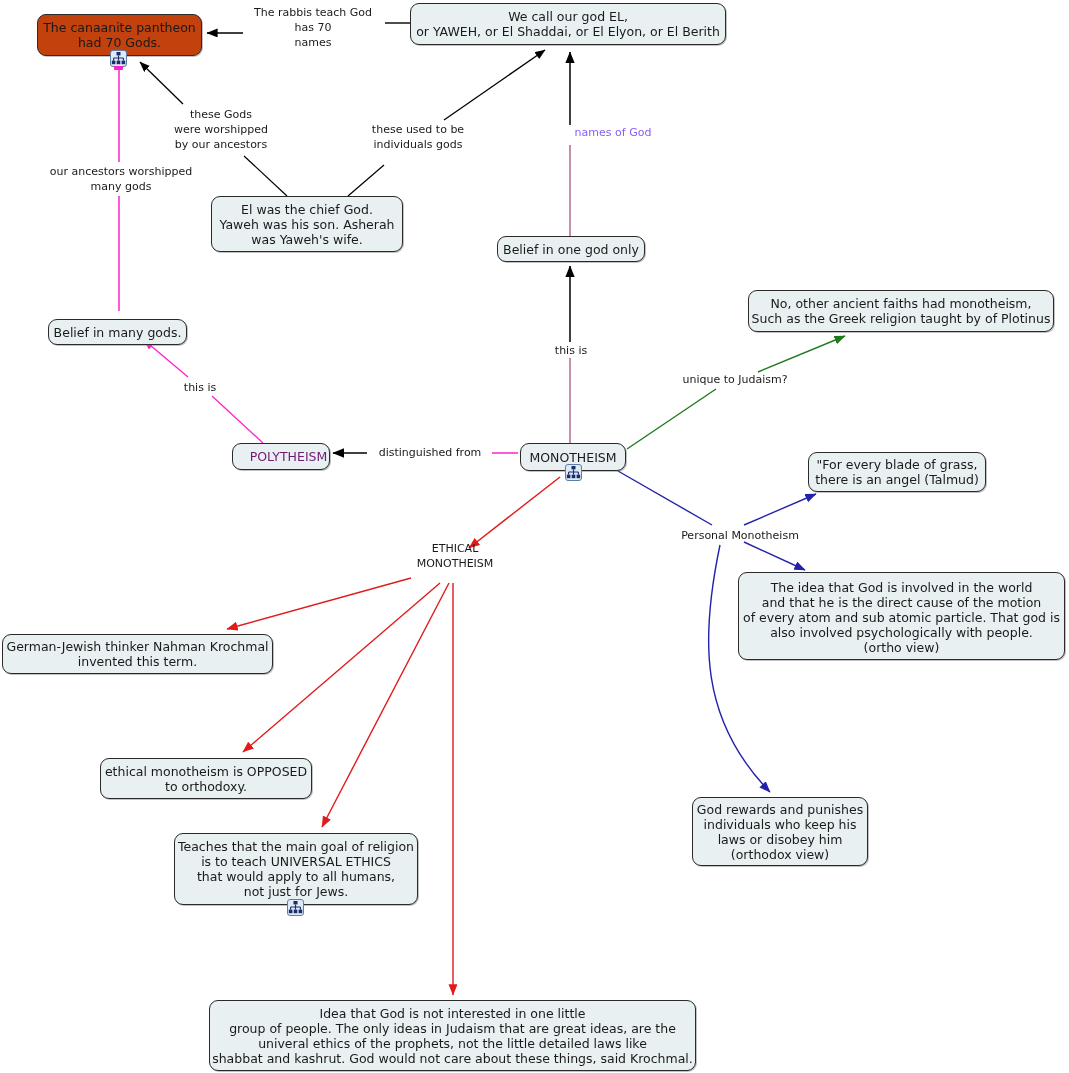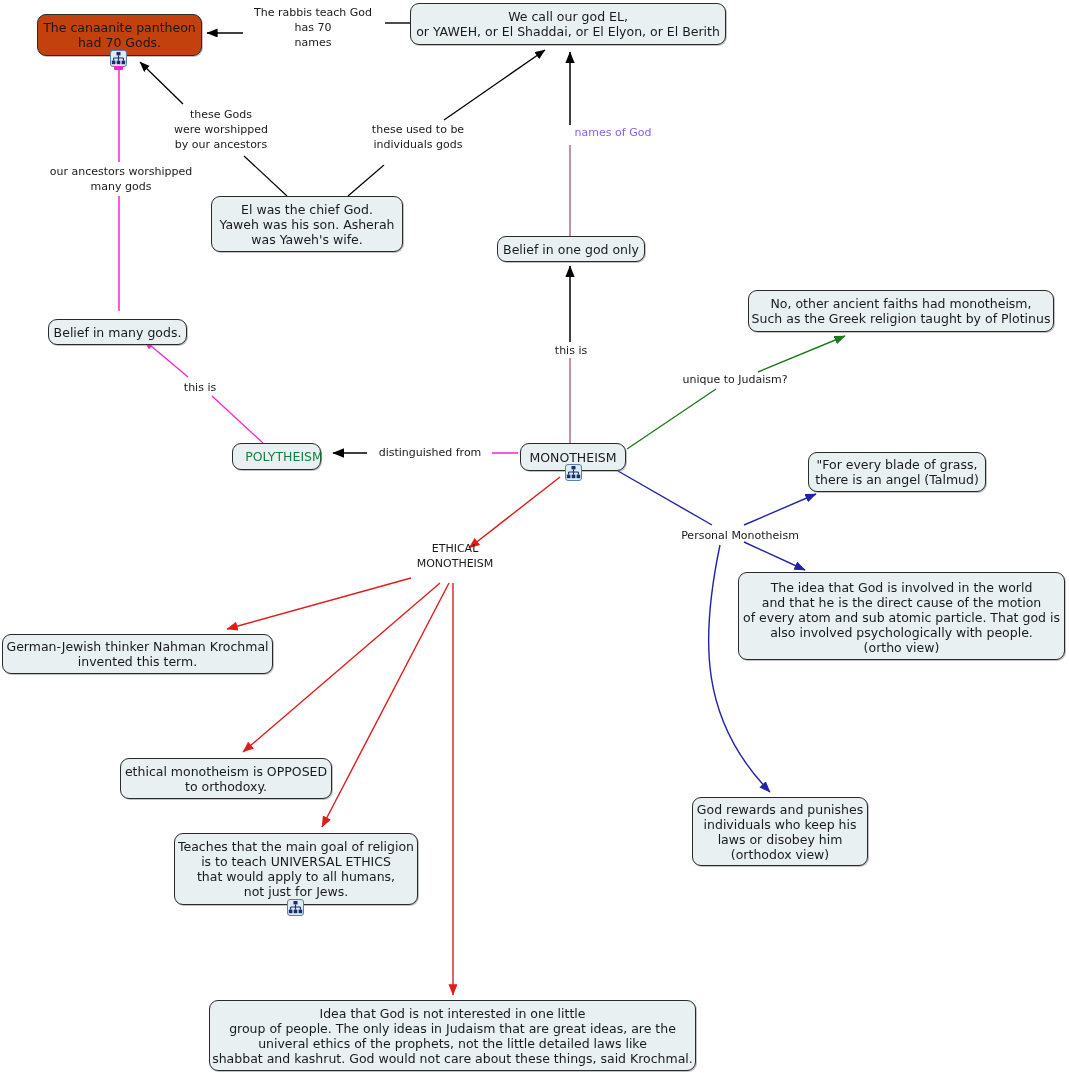--- a/index.html
+++ b/index.html
@@ -165,41 +165,41 @@
       </div>
       <div class="node" style="left: 410px; top: 3px; width: 316px; height: 42px; background: rgb(232, 240, 242); border-color: rgb(42, 42, 42); color: rgb(26, 26, 26);"><span class="node-text">We call our god EL,
 or YAWEH, or El Shaddai, or El Elyon, or El Berith</span></div>
       <div class="node" style="left: 211px; top: 196px; width: 192px; height: 56px; background: rgb(232, 240, 242); border-color: rgb(42, 42, 42); color: rgb(26, 26, 26);"><span class="node-text">El was the chief God.
 Yaweh was his son. Asherah
 was Yaweh's wife.</span></div>
       <div class="node" style="left: 497px; top: 236px; width: 148px; height: 26px; background: rgb(232, 240, 242); border-color: rgb(42, 42, 42); color: rgb(26, 26, 26);"><span class="node-text">Belief in one god only</span></div>
       <div class="node" style="left: 48px; top: 311px; width: 139px; height: 26px; background: rgb(232, 240, 242); border-color: rgb(42, 42, 42); color: rgb(26, 26, 26); margin-top: 8px;"><span class="node-text">Belief in many gods.</span></div>
       <div class="node" style="left: 748px; top: 290px; width: 306px; height: 42px; background: rgb(232, 240, 242); border-color: rgb(42, 42, 42); color: rgb(26, 26, 26);"><span class="node-text">No, other ancient faiths had monotheism,
 Such as the Greek religion taught by of Plotinus</span></div>
-      <div class="node" style="left: 232px; top: 443px; width: 89px; height: 27px; background: rgb(232, 240, 242); border-color: rgb(42, 42, 42); color: #15803d; padding-left: 23px;"><span class="node-text">POLYTHEISM</span></div>
+      <div class="node" style="left: 232px; top: 443px; width: 98px; height: 27px; background: rgb(232, 240, 242); border-color: rgb(42, 42, 42); color: #701a75; padding-left: 23px;"><span class="node-text">POLYTHEISM</span></div>
       <div class="node" style="left: 520px; top: 443px; width: 106px; height: 28px; background: rgb(232, 240, 242); border-color: rgb(42, 42, 42); color: rgb(26, 26, 26);"><span class="node-text">MONOTHEISM</span></div>
       <div class="childicon" style="left: 565px; top: 464px; background: rgb(223, 234, 247); border-color: rgb(93, 127, 168);">
         <svg width="15" height="15" viewBox="0 0 15 15">
           <rect x="5.5" y="1" width="4" height="3.4" fill="#1a2d6b"></rect>
           <path d="M7.5,4.4 L7.5,7 M2.6,7 L12.4,7 M2.6,7 L2.6,9.6 M7.5,7 L7.5,9.6 M12.4,7 L12.4,9.6" stroke="#1a2d6b" stroke-width="1.1" fill="none"></path>
           <rect x="0.8" y="9.6" width="3.6" height="3.6" fill="#1a2d6b"></rect>
           <rect x="5.7" y="9.6" width="3.6" height="3.6" fill="#1a2d6b"></rect>
           <rect x="10.6" y="9.6" width="3.6" height="3.6" fill="#1a2d6b"></rect>
         </svg>
       </div>
       <div class="node" style="left: 808px; top: 452px; width: 178px; height: 40px; background: rgb(232, 240, 242); border-color: rgb(42, 42, 42); color: rgb(26, 26, 26);"><span class="node-text">"For every blade of grass,
 there is an angel (Talmud)</span></div>
       <div class="node" style="left: 738px; top: 572px; width: 327px; height: 88px; background: rgb(232, 240, 242); border-color: rgb(42, 42, 42); color: rgb(26, 26, 26); align-items: flex-end;"><span class="node-text">The idea that God is involved in the world
 and that he is the direct cause of the motion
 of every atom and sub atomic particle. That god is
 also involved psychologically with people.
 (ortho view)</span></div>
       <div class="node" style="left: 2px; top: 634px; width: 271px; height: 40px; background: rgb(232, 240, 242); border-color: rgb(42, 42, 42); color: rgb(26, 26, 26);"><span class="node-text">German-Jewish thinker Nahman Krochmal
 invented this term.</span></div>
-      <div class="node" style="left: 100px; top: 758px; width: 212px; height: 41px; background: rgb(232, 240, 242); border-color: rgb(42, 42, 42); color: rgb(26, 26, 26); margin-left: 20px;"><span class="node-text">ethical monotheism is OPPOSED
+      <div class="node" style="left: 100px; top: 758px; width: 212px; height: 41px; background: rgb(232, 240, 242); border-color: rgb(42, 42, 42); color: rgb(26, 26, 26);"><span class="node-text">ethical monotheism is OPPOSED
 to orthodoxy.</span></div>
       <div class="node" style="left: 174px; top: 833px; width: 244px; height: 72px; background: rgb(232, 240, 242); border-color: rgb(42, 42, 42); color: rgb(26, 26, 26);"><span class="node-text">Teaches that the main goal of religion
 is to teach UNIVERSAL ETHICS
 that would apply to all humans,
 not just for Jews.</span></div>
       <div class="childicon" style="left: 287px; top: 899px; background: rgb(223, 234, 247); border-color: rgb(93, 127, 168);">
         <svg width="15" height="15" viewBox="0 0 15 15">
           <rect x="5.5" y="1" width="4" height="3.4" fill="#1a2d6b"></rect>
           <path d="M7.5,4.4 L7.5,7 M2.6,7 L12.4,7 M2.6,7 L2.6,9.6 M7.5,7 L7.5,9.6 M12.4,7 L12.4,9.6" stroke="#1a2d6b" stroke-width="1.1" fill="none"></path>
           <rect x="0.8" y="9.6" width="3.6" height="3.6" fill="#1a2d6b"></rect>

